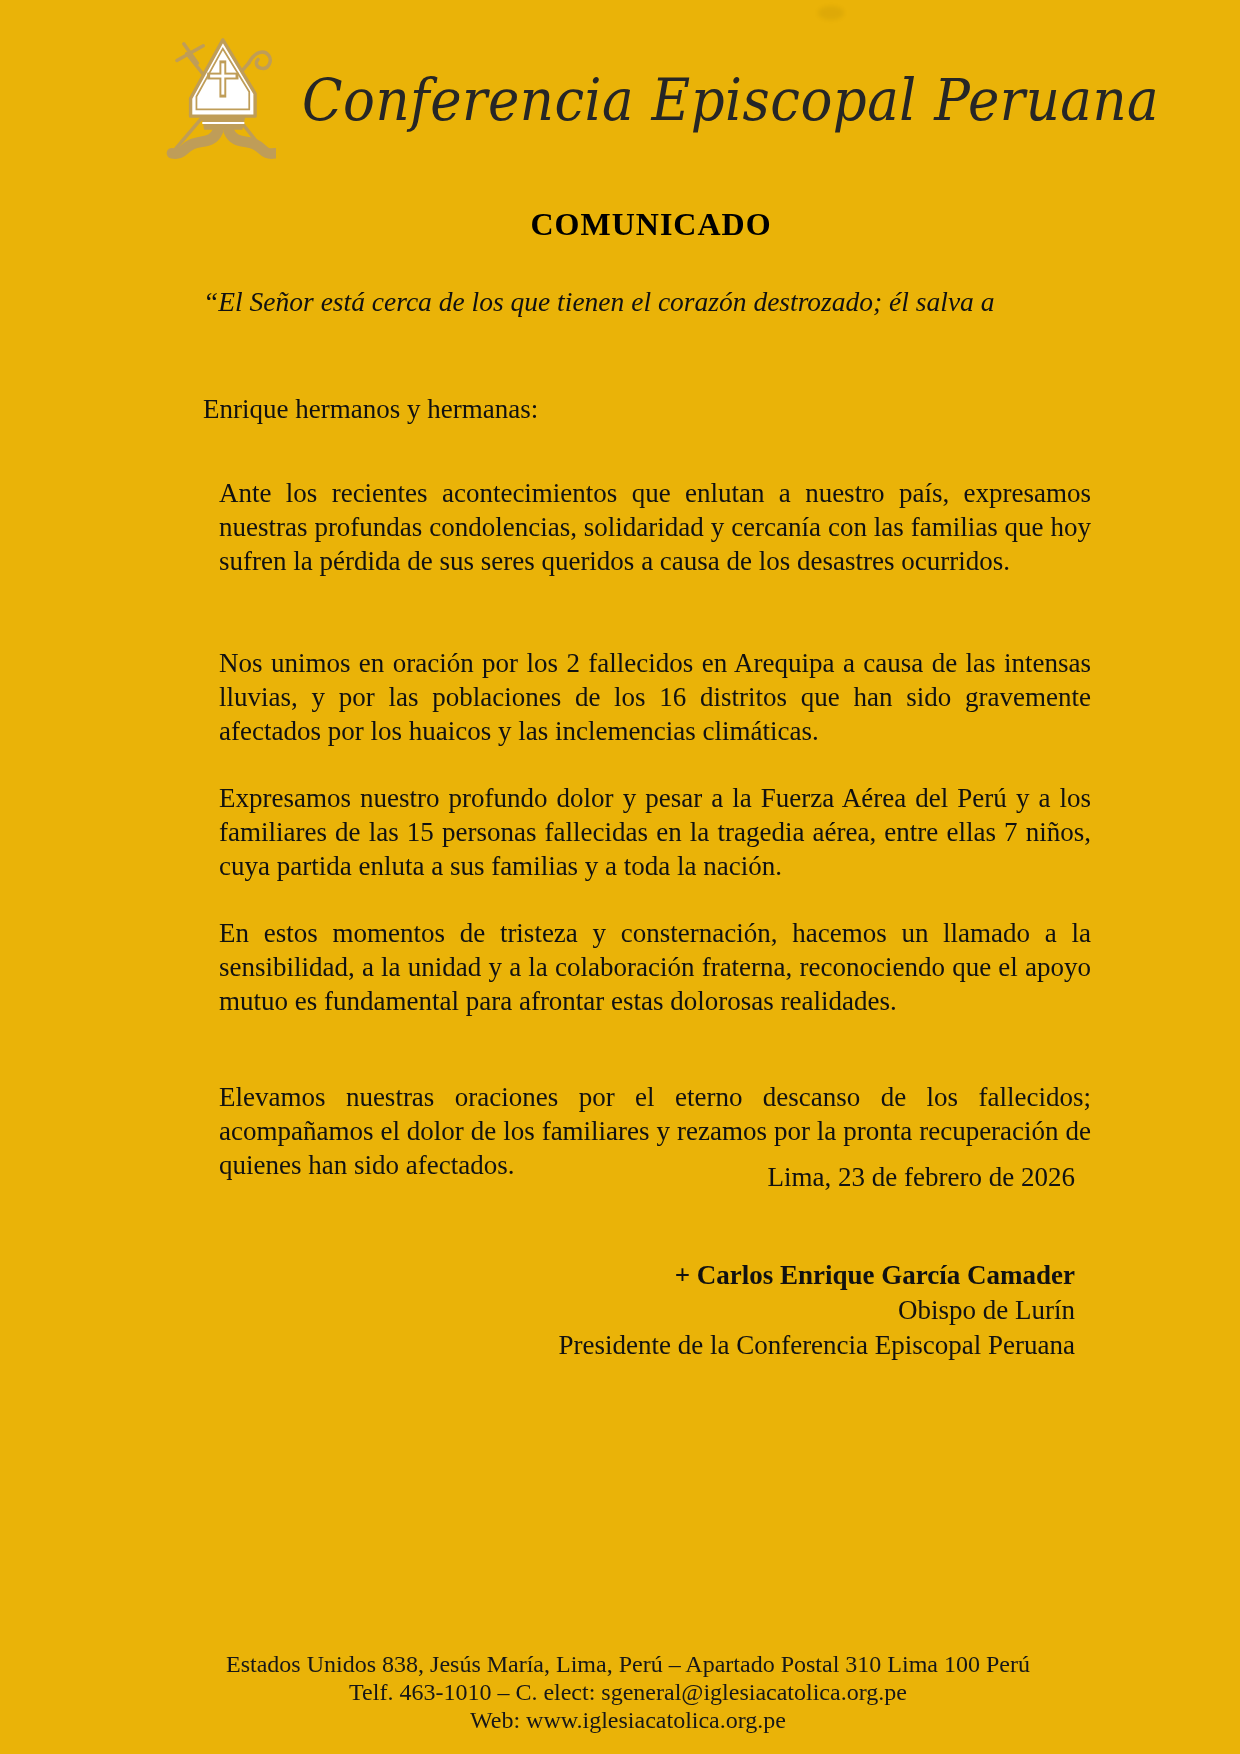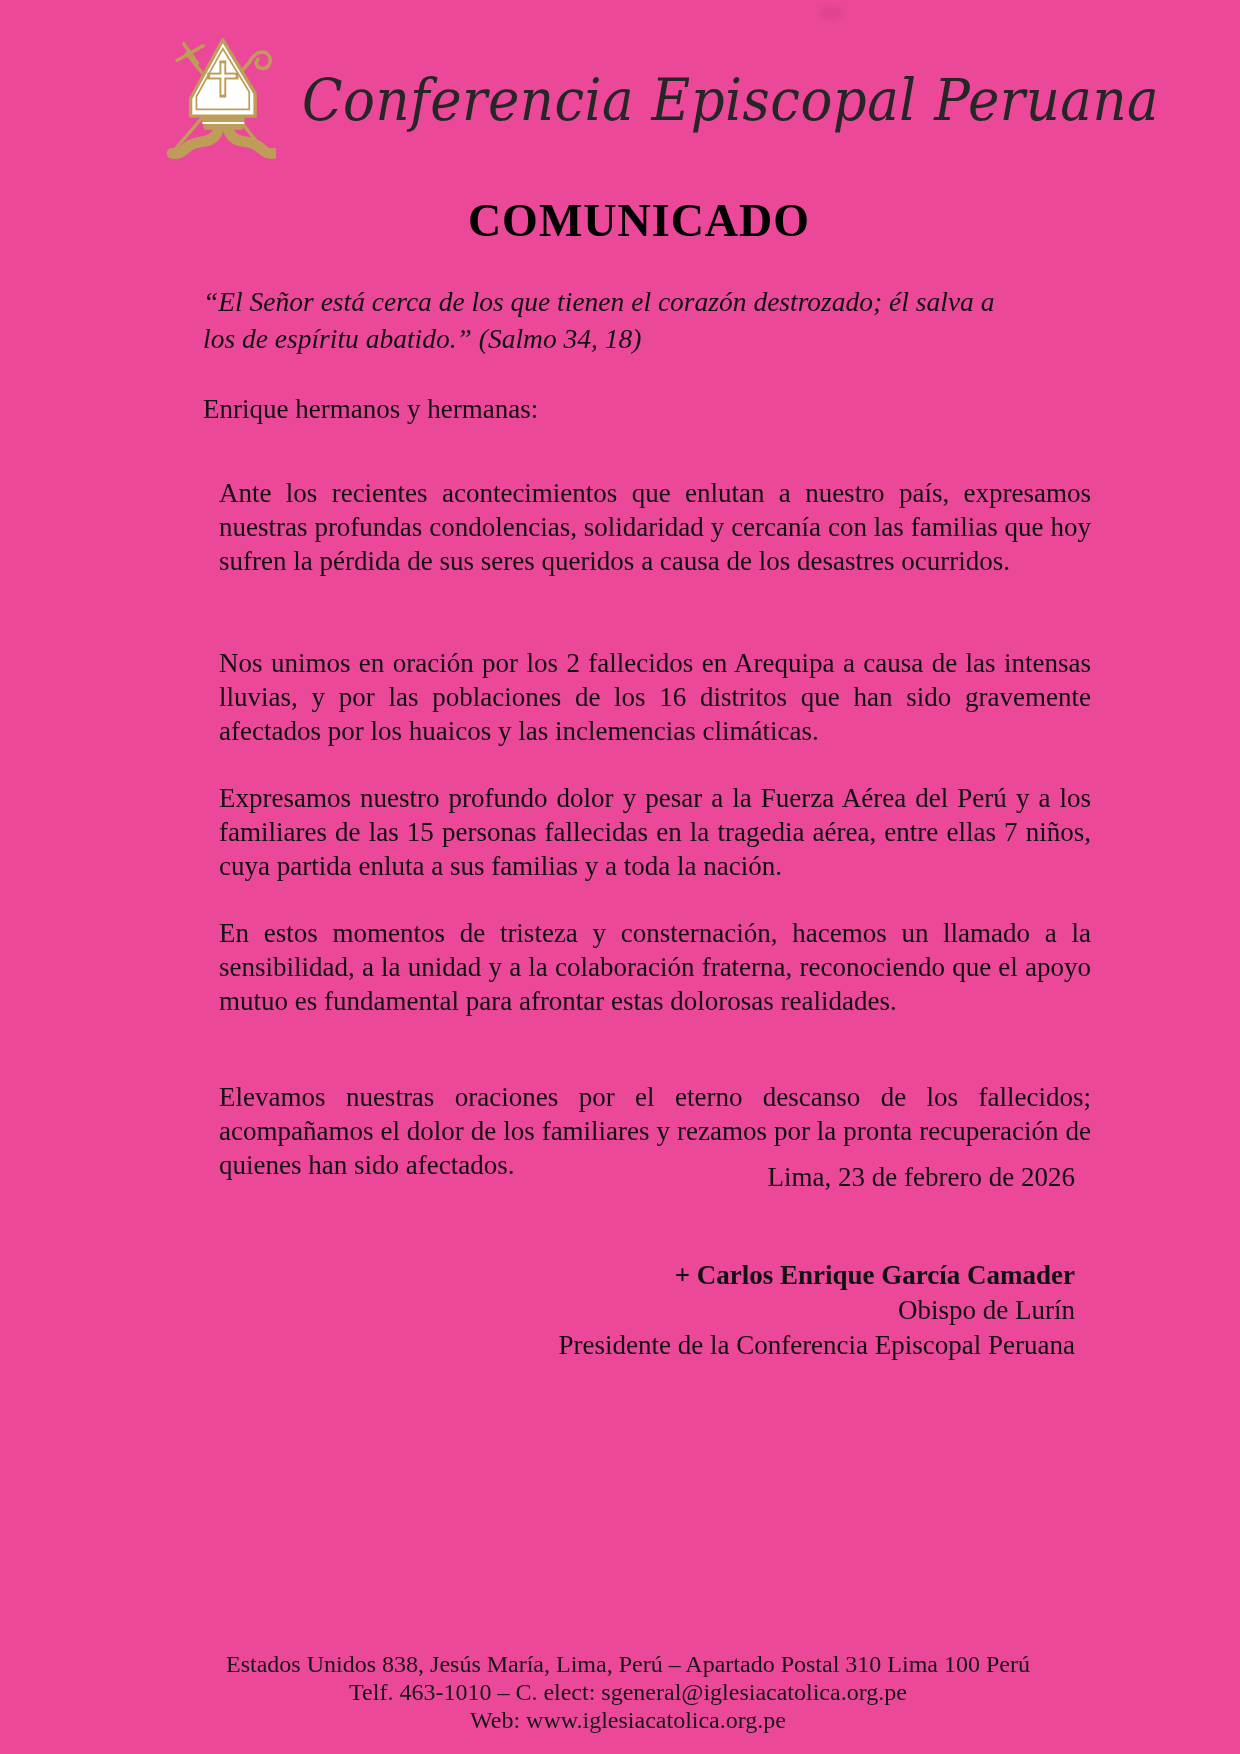--- a/index.html
+++ b/index.html
@@ -5,21 +5,21 @@
 <style>
   html, body {
     margin: 0;
     padding: 0;
     background: #ffffff;
   }
   .page {
     position: relative;
     width: 1240px;
     height: 1754px;
-    background: #ec4899;
+    background: #eab308;
     overflow: hidden;
     font-family: "Liberation Serif", "DejaVu Serif", serif;
     color: #111111;
   }
   
   .scan-smudge {
     position: absolute;
     top: 6px;
     left: 818px;
     width: 26px;
@@ -56,23 +56,23 @@
     transform: scaleY(1.08);
   }
   
   .col {
     position: absolute;
     left: 203px;
     width: 872px;
   }
   .title {
     top: 194px;
-    margin: 0;
+    margin: 12px;
     text-align: center;
-    font-size: 46px;
+    font-size: 32px;
     font-weight: bold;
     letter-spacing: 1px;
     color: #000000;
   }
   .quote {
     top: 283px;
     font-style: italic;
     font-size: 27.5px;
     line-height: 37px;
   }
@@ -163,21 +163,20 @@
         <path d="M73,99 C79,113 90,108 100,113 C109,117 109,124 120,122"></path>
       </g>
     </svg>
     <span class="org-script">Conferencia Episcopal Peruana</span>
   </div>
 
   <h1 class="col title">COMUNICADO</h1>
 
   <div class="col quote">
     <div>“El Señor está cerca de los que tienen el corazón destrozado; él salva a</div>
-    <div>los de espíritu abatido.” (Salmo 34, 18)</div>
   </div>
 
   <p class="col salutation">Enrique hermanos y hermanas:</p>
 
   <p class="col para p1">Ante los recientes acontecimientos que enlutan a nuestro país, expresamos nuestras profundas condolencias, solidaridad y cercanía con las familias que hoy sufren la pérdida de sus seres queridos a causa de los desastres ocurridos.</p>
   <p class="col para p2">Nos unimos en oración por los 2 fallecidos en Arequipa a causa de las intensas lluvias, y por las poblaciones de los 16 distritos que han sido gravemente afectados por los huaicos y las inclemencias climáticas.</p>
   <p class="col para p3">Expresamos nuestro profundo dolor y pesar a la Fuerza Aérea del Perú y a los familiares de las 15 personas fallecidas en la tragedia aérea, entre ellas 7 niños, cuya partida enluta a sus familias y a toda la nación.</p>
   <p class="col para p4">En estos momentos de tristeza y consternación, hacemos un llamado a la sensibilidad, a la unidad y a la colaboración fraterna, reconociendo que el apoyo mutuo es fundamental para afrontar estas dolorosas realidades.</p>
   <p class="col para p5">Elevamos nuestras oraciones por el eterno descanso de los fallecidos; acompañamos el dolor de los familiares y rezamos por la pronta recuperación de quienes han sido afectados.</p>
 

